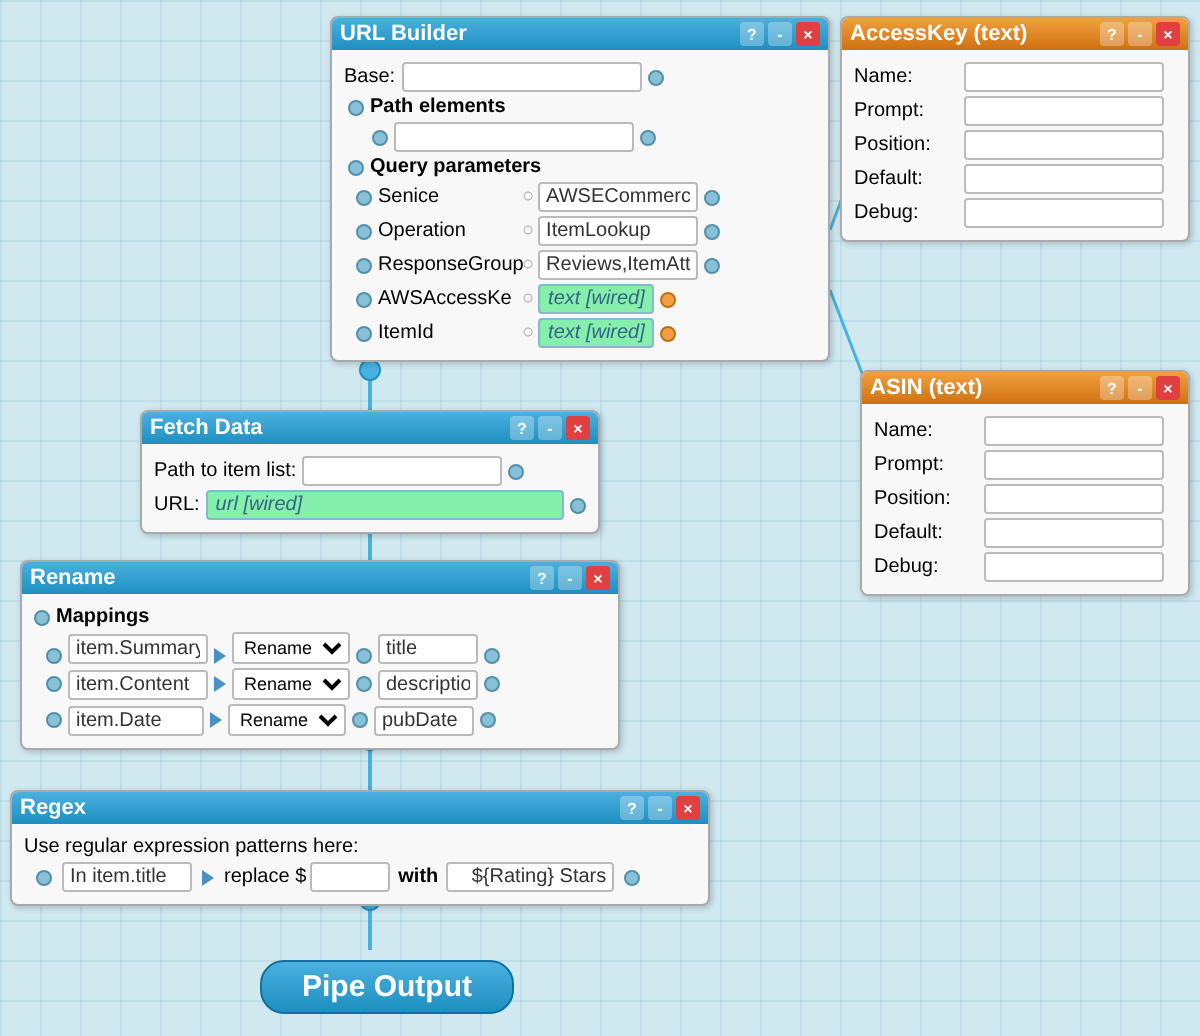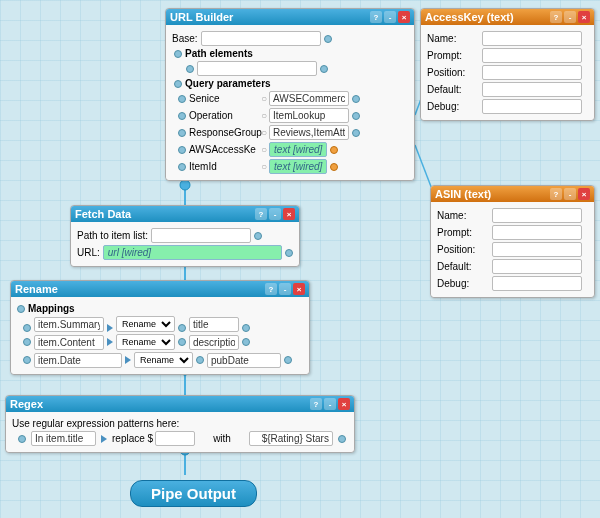--- a/index.html
+++ b/index.html
@@ -297,25 +297,25 @@
       <input type="text" style="width: 70px;" value="item.Content">
       <span class="arrow-right"></span>
       <select><option>Rename</option></select>
       <span class="connector-dot" style="margin-left:3px;"></span>
       <input type="text" style="width: 50px;" value="description">
       <span class="connector-dot right"></span>
     </div>
 
     <div class="node-row" style="padding-left:6px;">
       <span class="connector-dot"></span>
-      <input type="text" style="width: 88px;" value="item.Date">
+      <input type="text" style="width: 68px;" value="item.Date">
       <span class="arrow-right"></span>
       <select><option>Rename</option></select>
       <span class="connector-dot" style="margin-left:3px;"></span>
-      <input type="text" style="width: 74px;" value="pubDate">
+      <input type="text" style="width: 50px;" value="pubDate">
       <span class="connector-dot right"></span>
     </div>
   </div>
 </div>
 
 <div class="node-box" style="left:5px; top:395px; width:350px;">
   <div class="node-header blue">
     <span>Regex</span>
     <div class="node-header-icons">
       <span class="node-header-icon">?</span>
@@ -326,21 +326,21 @@
   <div class="node-body">
     <div class="node-row">
       <span>Use regular expression patterns here:</span>
     </div>
     <div class="node-row" style="padding-left:6px; flex-wrap:wrap; gap:2px;">
       <span class="connector-dot"></span>
       <input type="text" style="width: 65px;" value="In item.title">
       <span class="arrow-right"></span>
       <span>replace $</span>
       <input type="text" style="width: 40px;" value="">
-      <span style="margin:0 16px;">with</span>
+      <span style="margin:0 2px;font-weight:bold;">with</span>
       <input type="text" style="width: 84px; text-align: right;" value="${Rating} Stars">
       <span class="connector-dot right"></span>
     </div>
   </div>
 </div>
 
 <div class="pipe-output-box" style="left:130px; top:480px;">
   <span>Pipe Output</span>
 </div>
 

